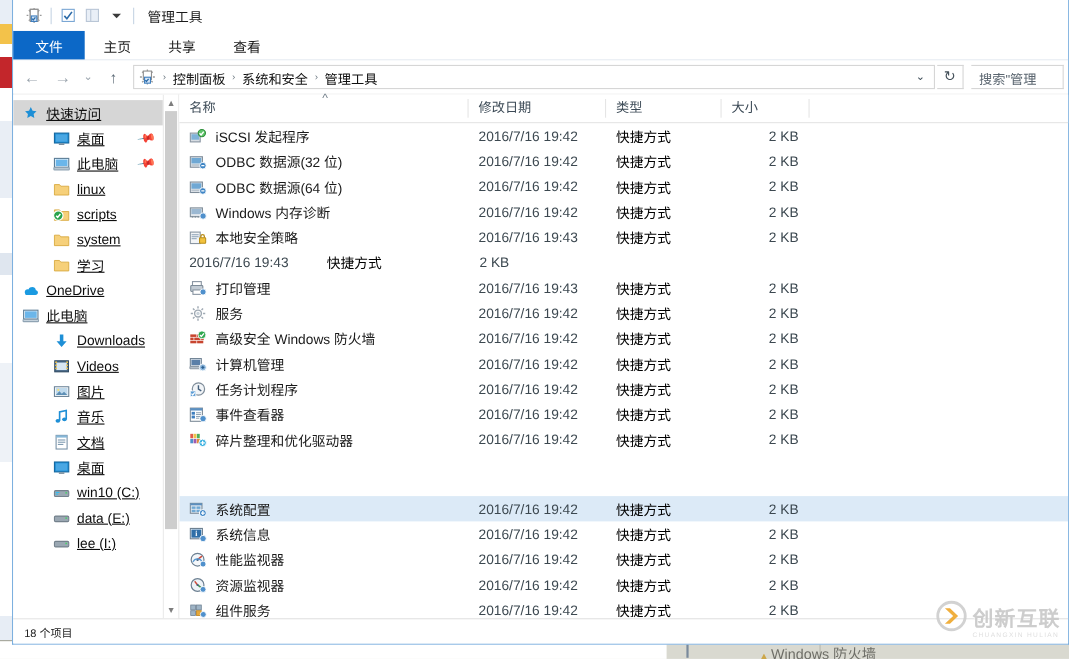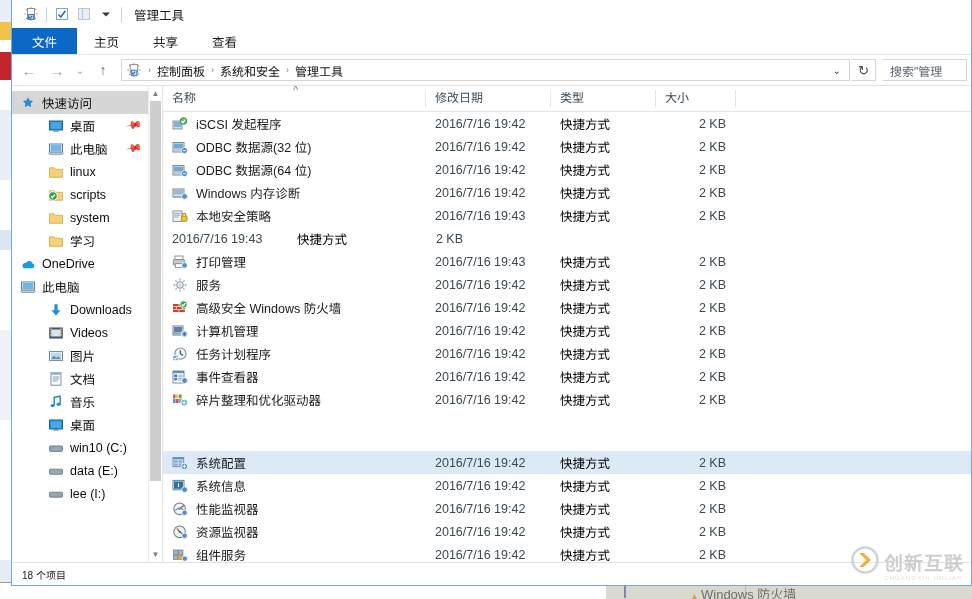--- a/index.html
+++ b/index.html
@@ -252,20 +252,21 @@
   }
   .nav-item {
     height: 23px;
     display: flex;
     align-items: center;
     padding-left: 22px;
     font-size: 12.5px;
     color: #0d0d0d;
     position: relative;
     white-space: nowrap;
+    text-decoration: underline;
   }
   .nav-item.root { padding-left: 8px; }
   .nav-item.child { padding-left: 36px; }
   .nav-item.selected { background: #d6d6d6; }
   .nav-ico {
     width: 16px; height: 16px;
     margin-right: 6px;
     flex: 0 0 auto;
     position: relative;
   }
@@ -657,39 +658,39 @@
               <path d="M2.8 11.2l3.2-3.6 2.2 2.4 2-1.8 3 3z" fill="#5d8fb5"></path>
               <circle cx="5" cy="6.5" r="1" fill="#f5e07a"></circle>
             </svg>
           </span>
           <span>图片</span>
         </div>
 
         <div class="nav-item child">
           <span class="nav-ico">
             <svg class="ic" viewBox="0 0 16 16">
+              <path d="M6.2 11.4V3.4l6-1.2v7.6" fill="none" stroke="#1e8fd6" stroke-width="1.5"></path>
+              <ellipse cx="4.6" cy="11.6" rx="2.1" ry="1.7" fill="#1e8fd6"></ellipse>
+              <ellipse cx="10.6" cy="10.2" rx="2.1" ry="1.7" fill="#1e8fd6"></ellipse>
+            </svg>
+          </span>
+          <span>音乐</span>
+        </div>
+
+        <div class="nav-item child">
+          <span class="nav-ico">
+            <svg class="ic" viewBox="0 0 16 16">
               <rect x="3" y="1.8" width="10" height="12.4" fill="#ffffff" stroke="#7a93a8"></rect>
               <rect x="3" y="1.8" width="10" height="2" fill="#86b7d8"></rect>
               <g stroke="#6f8fa8" stroke-width=".9">
                 <path d="M4.6 6h6.8M4.6 8h6.8M4.6 10h5"></path>
               </g>
             </svg>
           </span>
           <span>文档</span>
-        </div>
-
-        <div class="nav-item child">
-          <span class="nav-ico">
-            <svg class="ic" viewBox="0 0 16 16">
-              <path d="M6.2 11.4V3.4l6-1.2v7.6" fill="none" stroke="#1e8fd6" stroke-width="1.5"></path>
-              <ellipse cx="4.6" cy="11.6" rx="2.1" ry="1.7" fill="#1e8fd6"></ellipse>
-              <ellipse cx="10.6" cy="10.2" rx="2.1" ry="1.7" fill="#1e8fd6"></ellipse>
-            </svg>
-          </span>
-          <span>音乐</span>
         </div>
 
         <div class="nav-item child">
           <span class="nav-ico">
             <svg class="ic" viewBox="0 0 16 16">
               <rect x="1.5" y="3" width="13" height="9" fill="#1e8fd6" stroke="#1668a0"></rect>
               <rect x="2.8" y="4.2" width="10.4" height="6.6" fill="#4aa7e3"></rect>
               <rect x="5.5" y="12.4" width="5" height="1.4" fill="#7a8d9c"></rect>
             </svg>
           </span>

